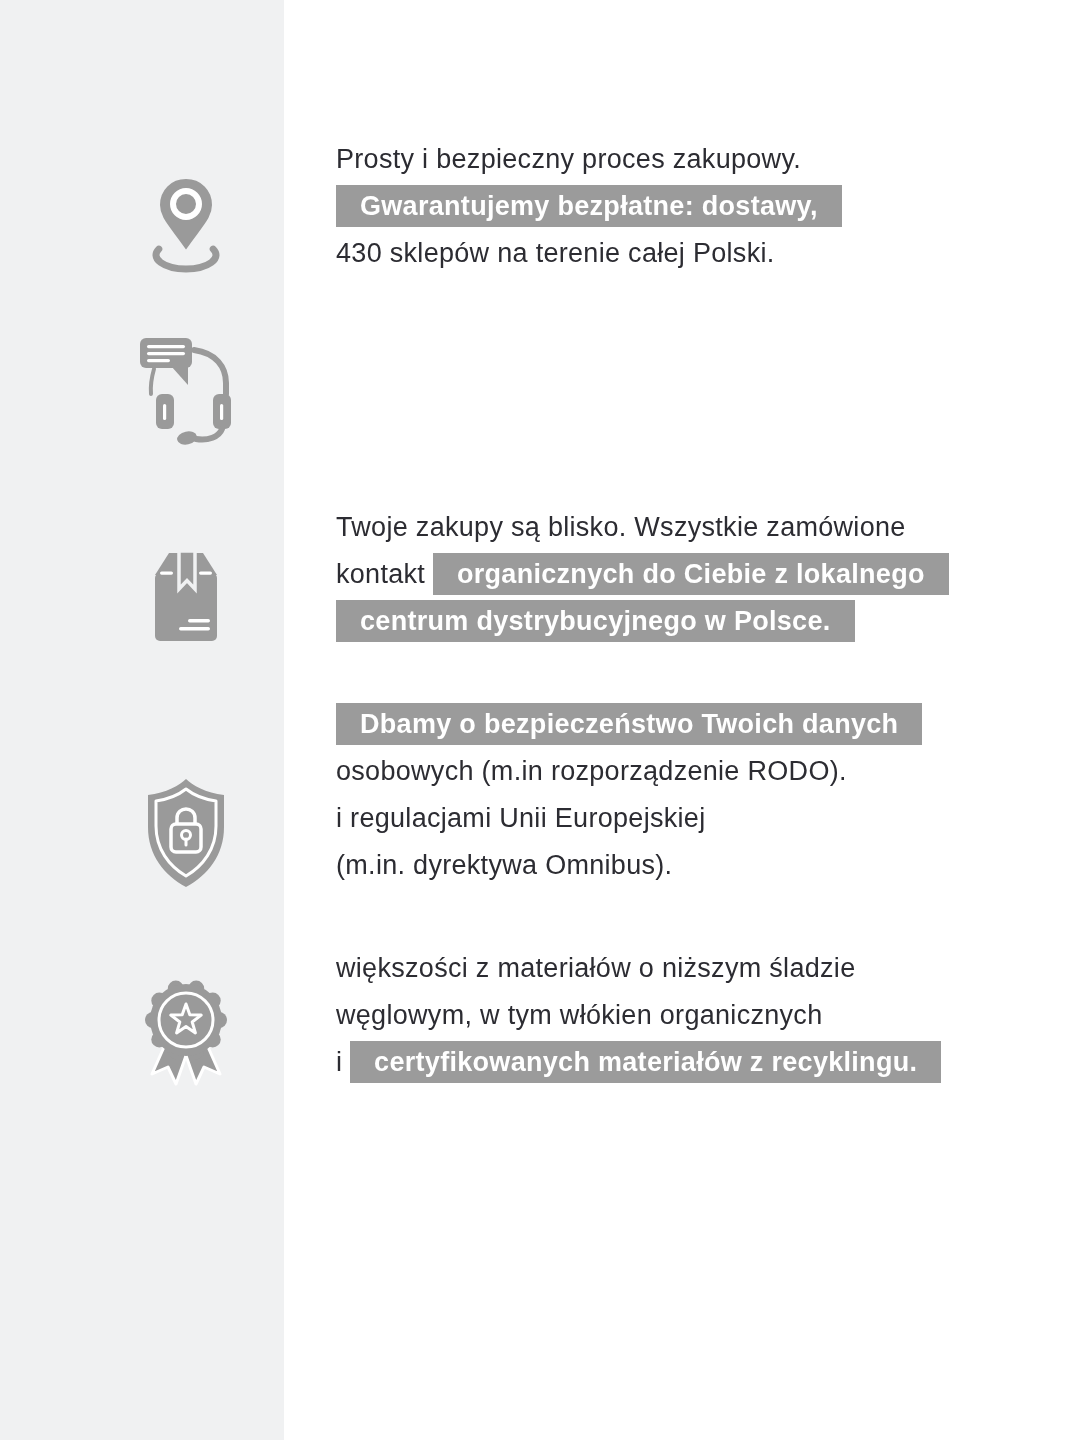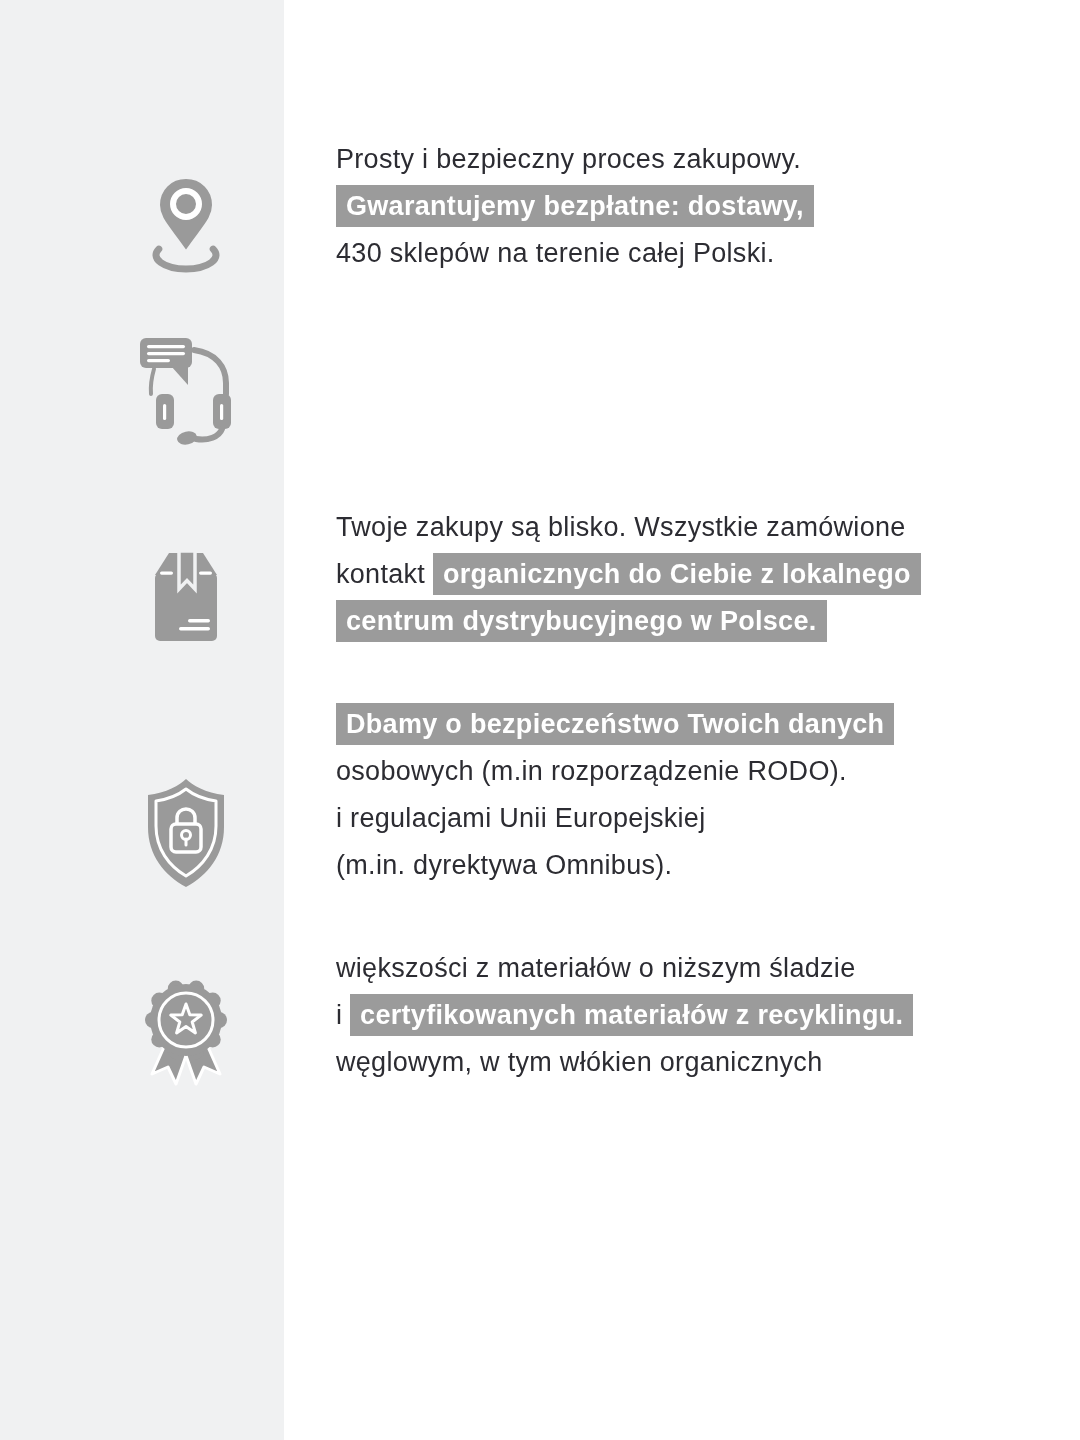--- a/index.html
+++ b/index.html
@@ -49,21 +49,21 @@
   .line{
     height:47px;
     line-height:47px;
     white-space:pre;
   }
   .seg{letter-spacing:0.3px;}
   .seg.mark{
     background:var(--c-gray);
     color:var(--c-mark-text);
     font-weight:700;
-    padding:6px 10px;
+    padding:6px 24px;
   }
   .seg.normal{background:transparent;}
 </style>
 </head>
 <body>
 
 <div class="page">
   <div class="sidebar-bg"></div>
   <main class="benefits">
   <section class="row">
@@ -156,18 +156,18 @@
               <circle cx="58.2" cy="12.6" r="8"></circle>
       <circle cx="74.7" cy="24.6" r="8"></circle>
       <circle cx="48" cy="44" r="36"></circle>
     </g>
     <circle cx="48" cy="44" r="27" stroke="#ffffff" stroke-width="3" fill="none"></circle>
     <path d="M48 28 L51.8 38.7 L63.2 39.1 L54.2 46 L57.4 56.9 L48 50.5 L38.6 56.9 L41.8 46 L32.8 39.1 L44.2 38.7 Z" stroke="#ffffff" stroke-width="3" stroke-linejoin="round" fill="currentColor"></path>
   </svg>
 </div>
     <div class="text-cell">
           <div class="line"><span class="seg normal">większości z materiałów o niższym śladzie</span></div>
+          <div class="line"><span class="seg normal">węglowym, w tym włókien organicznych</span></div>
           <div class="line"><span class="seg normal">i </span><span class="seg mark">certyfikowanych materiałów z recyklingu.</span></div>
-          <div class="line"><span class="seg normal">węglowym, w tym włókien organicznych</span></div>
         </div>
   </section>
 </main>
 </div>
 
 </body></html>

